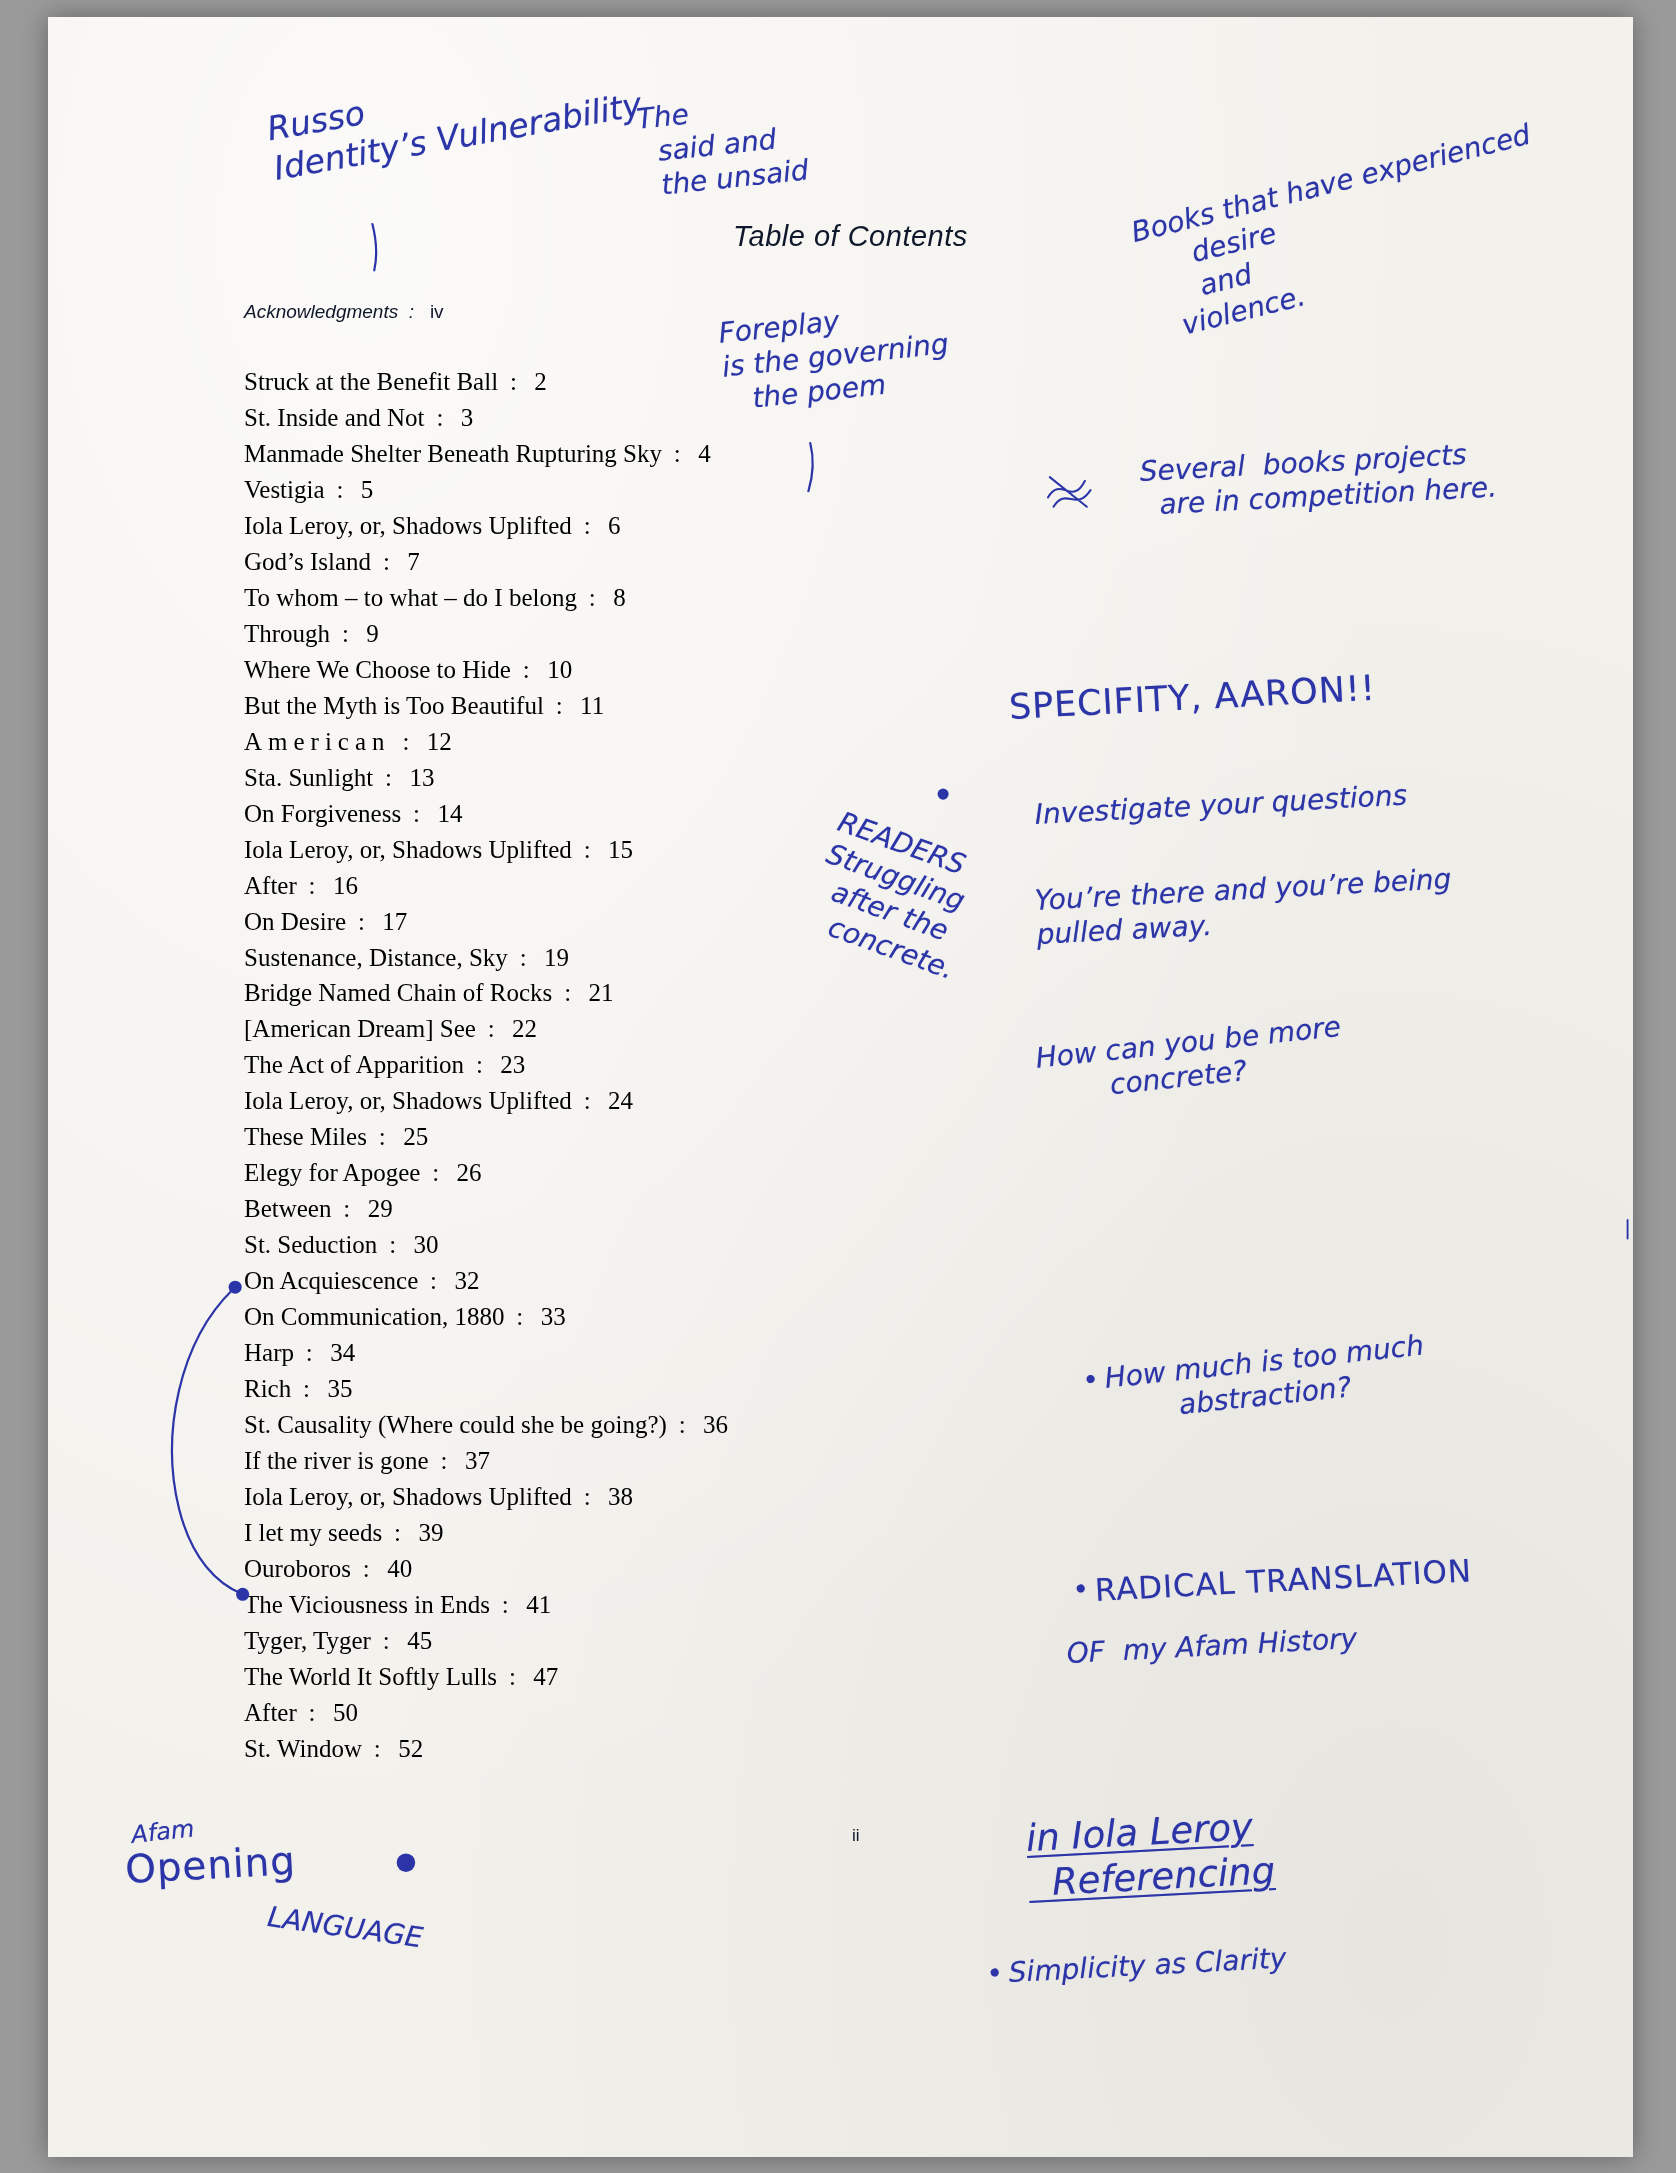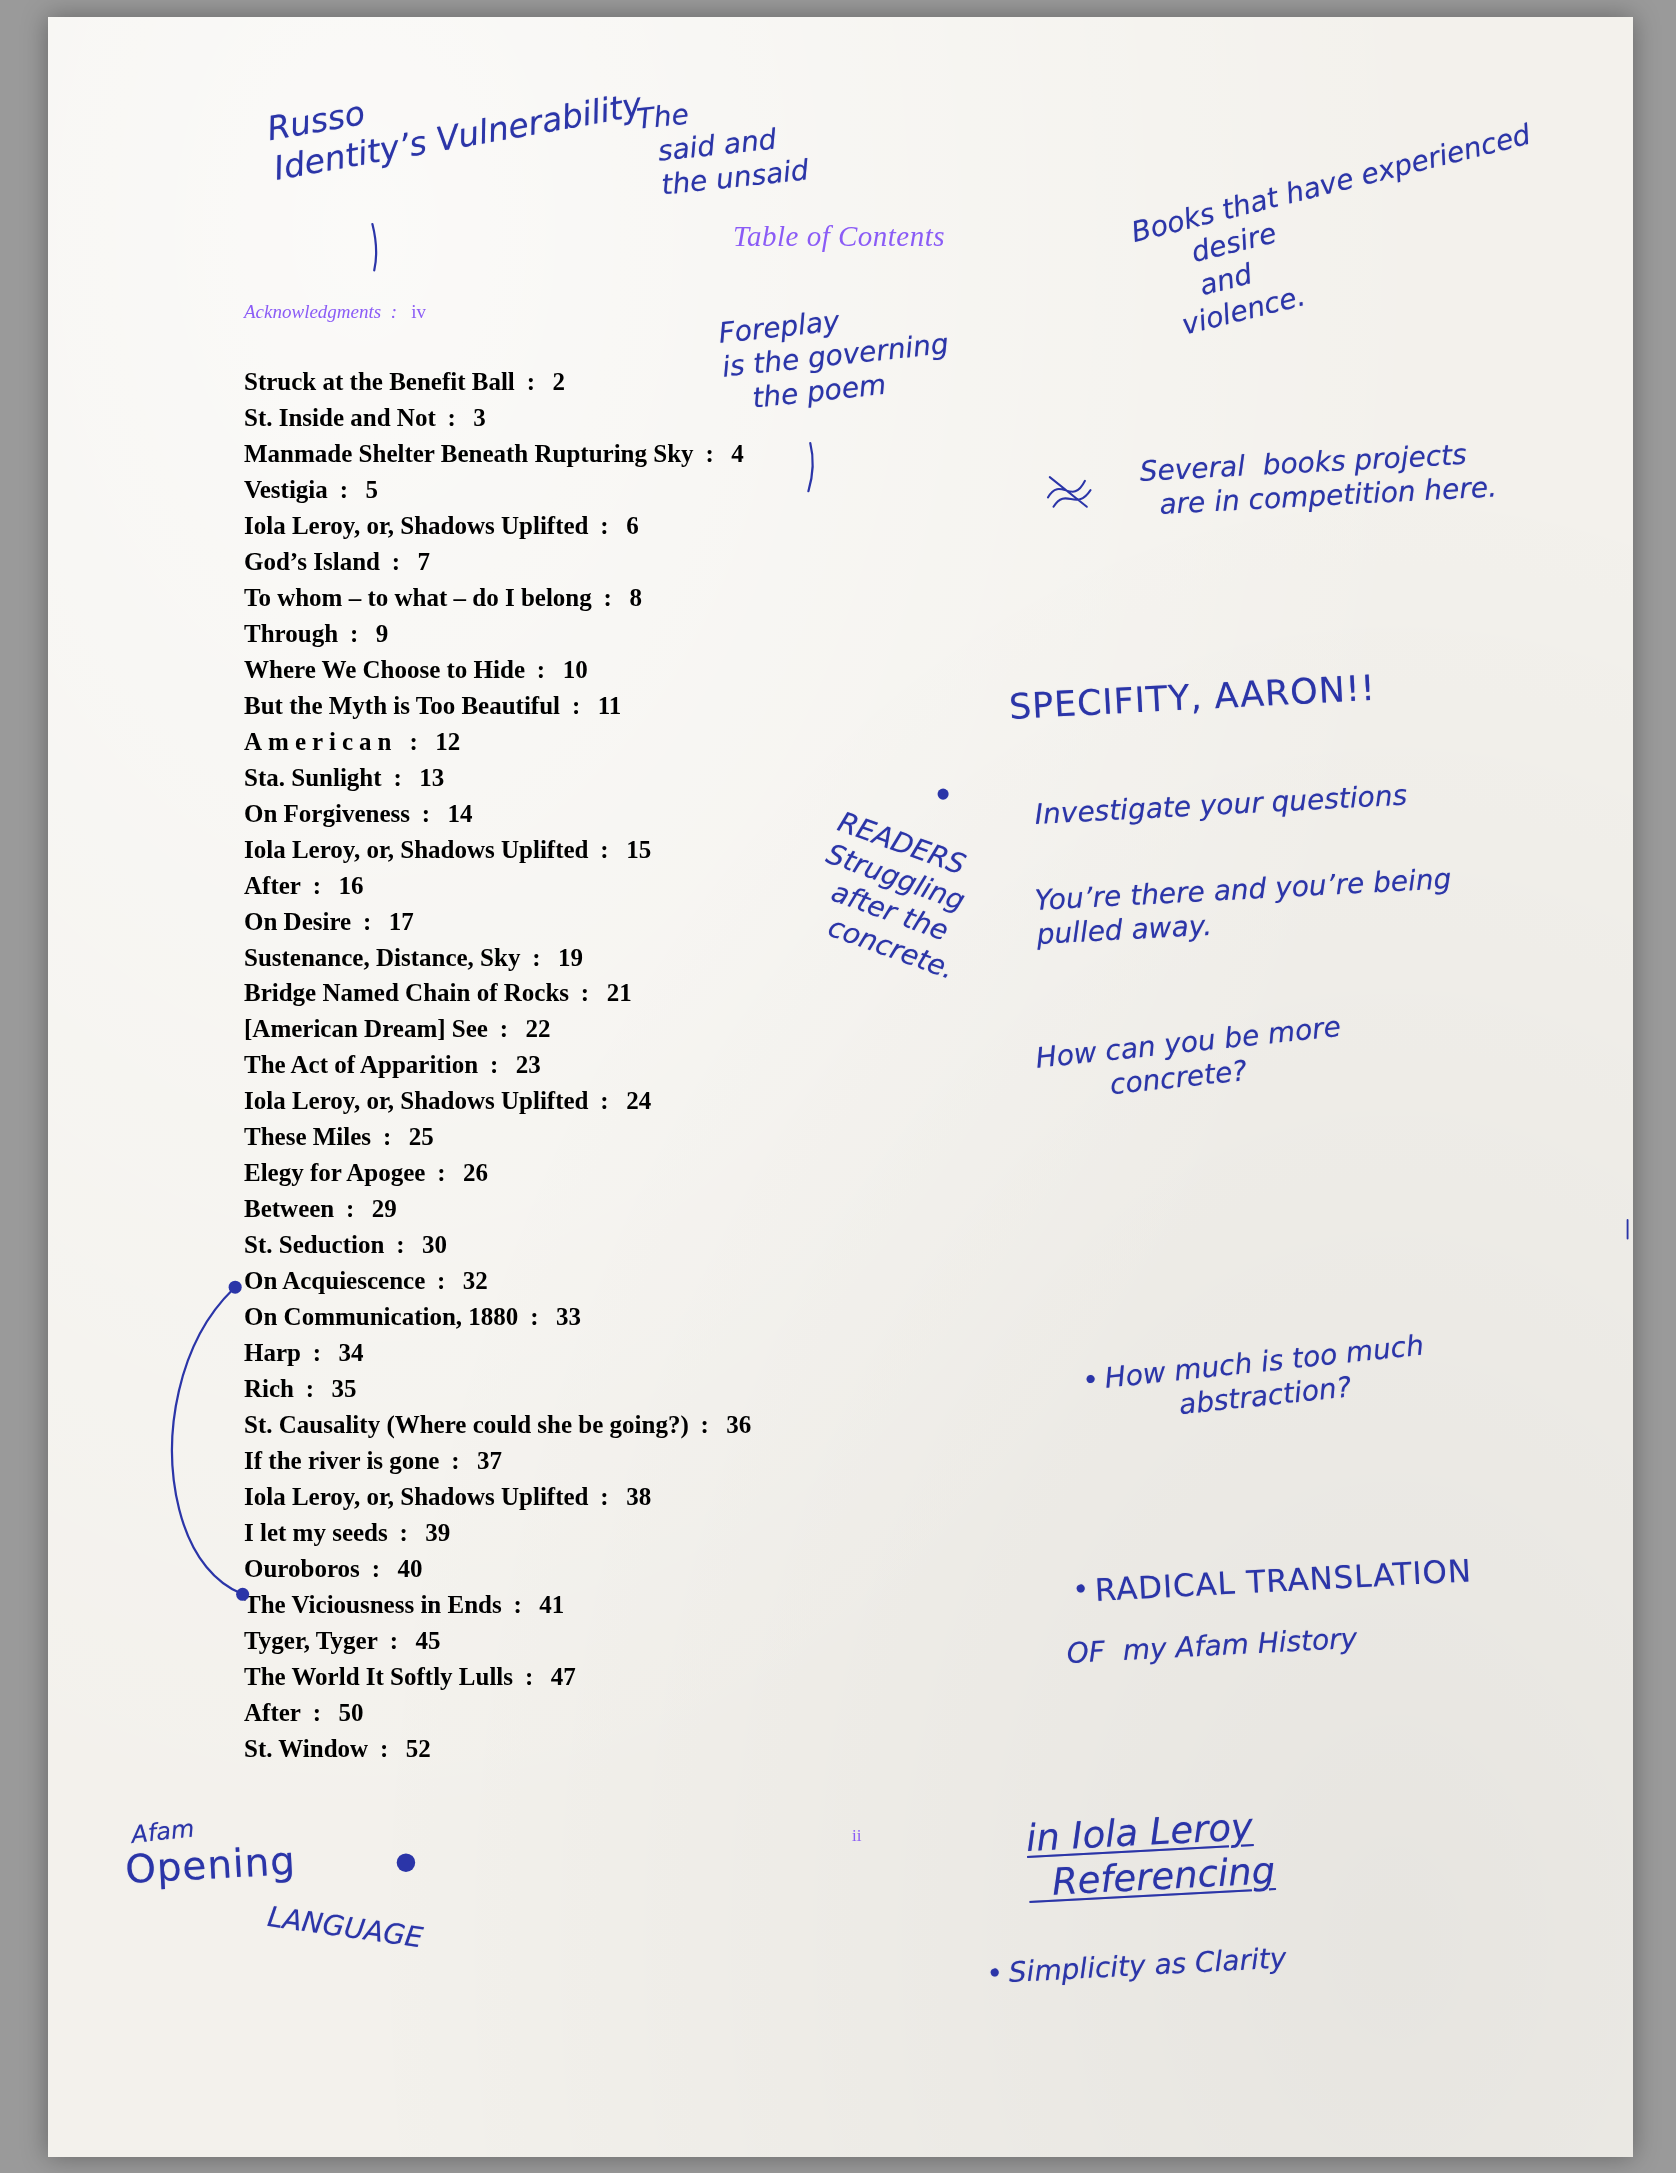--- a/index.html
+++ b/index.html
@@ -37,22 +37,22 @@
     position: absolute;
     inset: 0;
     background:
       radial-gradient(ellipse at 20% 10%, rgba(255,255,255,0.65), rgba(0,0,0,0) 60%),
       radial-gradient(ellipse at 85% 90%, rgba(0,0,0,0.05), rgba(0,0,0,0) 55%);
     pointer-events: none;
   }
   
   .printed {
     position: absolute;
-    color: #8b5cf6;
-    font-family: Liberation Serif, serif;
+    color: #0f172a;
+    font-family: Liberation Sans, sans-serif;
     white-space: nowrap;
   }
   #toc-title {
     left: 685px;
     top: 203px;
     font-style: italic;
     font-size: 29px;
     letter-spacing: 0.5px;
   }
   #ack-line {
@@ -63,21 +63,21 @@
   }
   #ack-line .pg { font-style: normal; }
   .toc-list {
     position: absolute;
     left: 196px;
     font-size: 25px;
     line-height: 36px;
   }
   #toc-part1 { top: 347px; }
   #toc-part2 { top: 958px; }
-  .toc-entry { white-space: nowrap; font-weight: bold; }
+  .toc-entry { white-space: nowrap; }
   .toc-entry .sep { padding: 0 5.6px; }
   .toc-entry .pg { padding-left: 5.6px; }
   .spaced { letter-spacing: 6px; }
   #folio {
     left: 804px;
     top: 1809px;
     font-size: 17px;
     text-align: right;
   }
 

